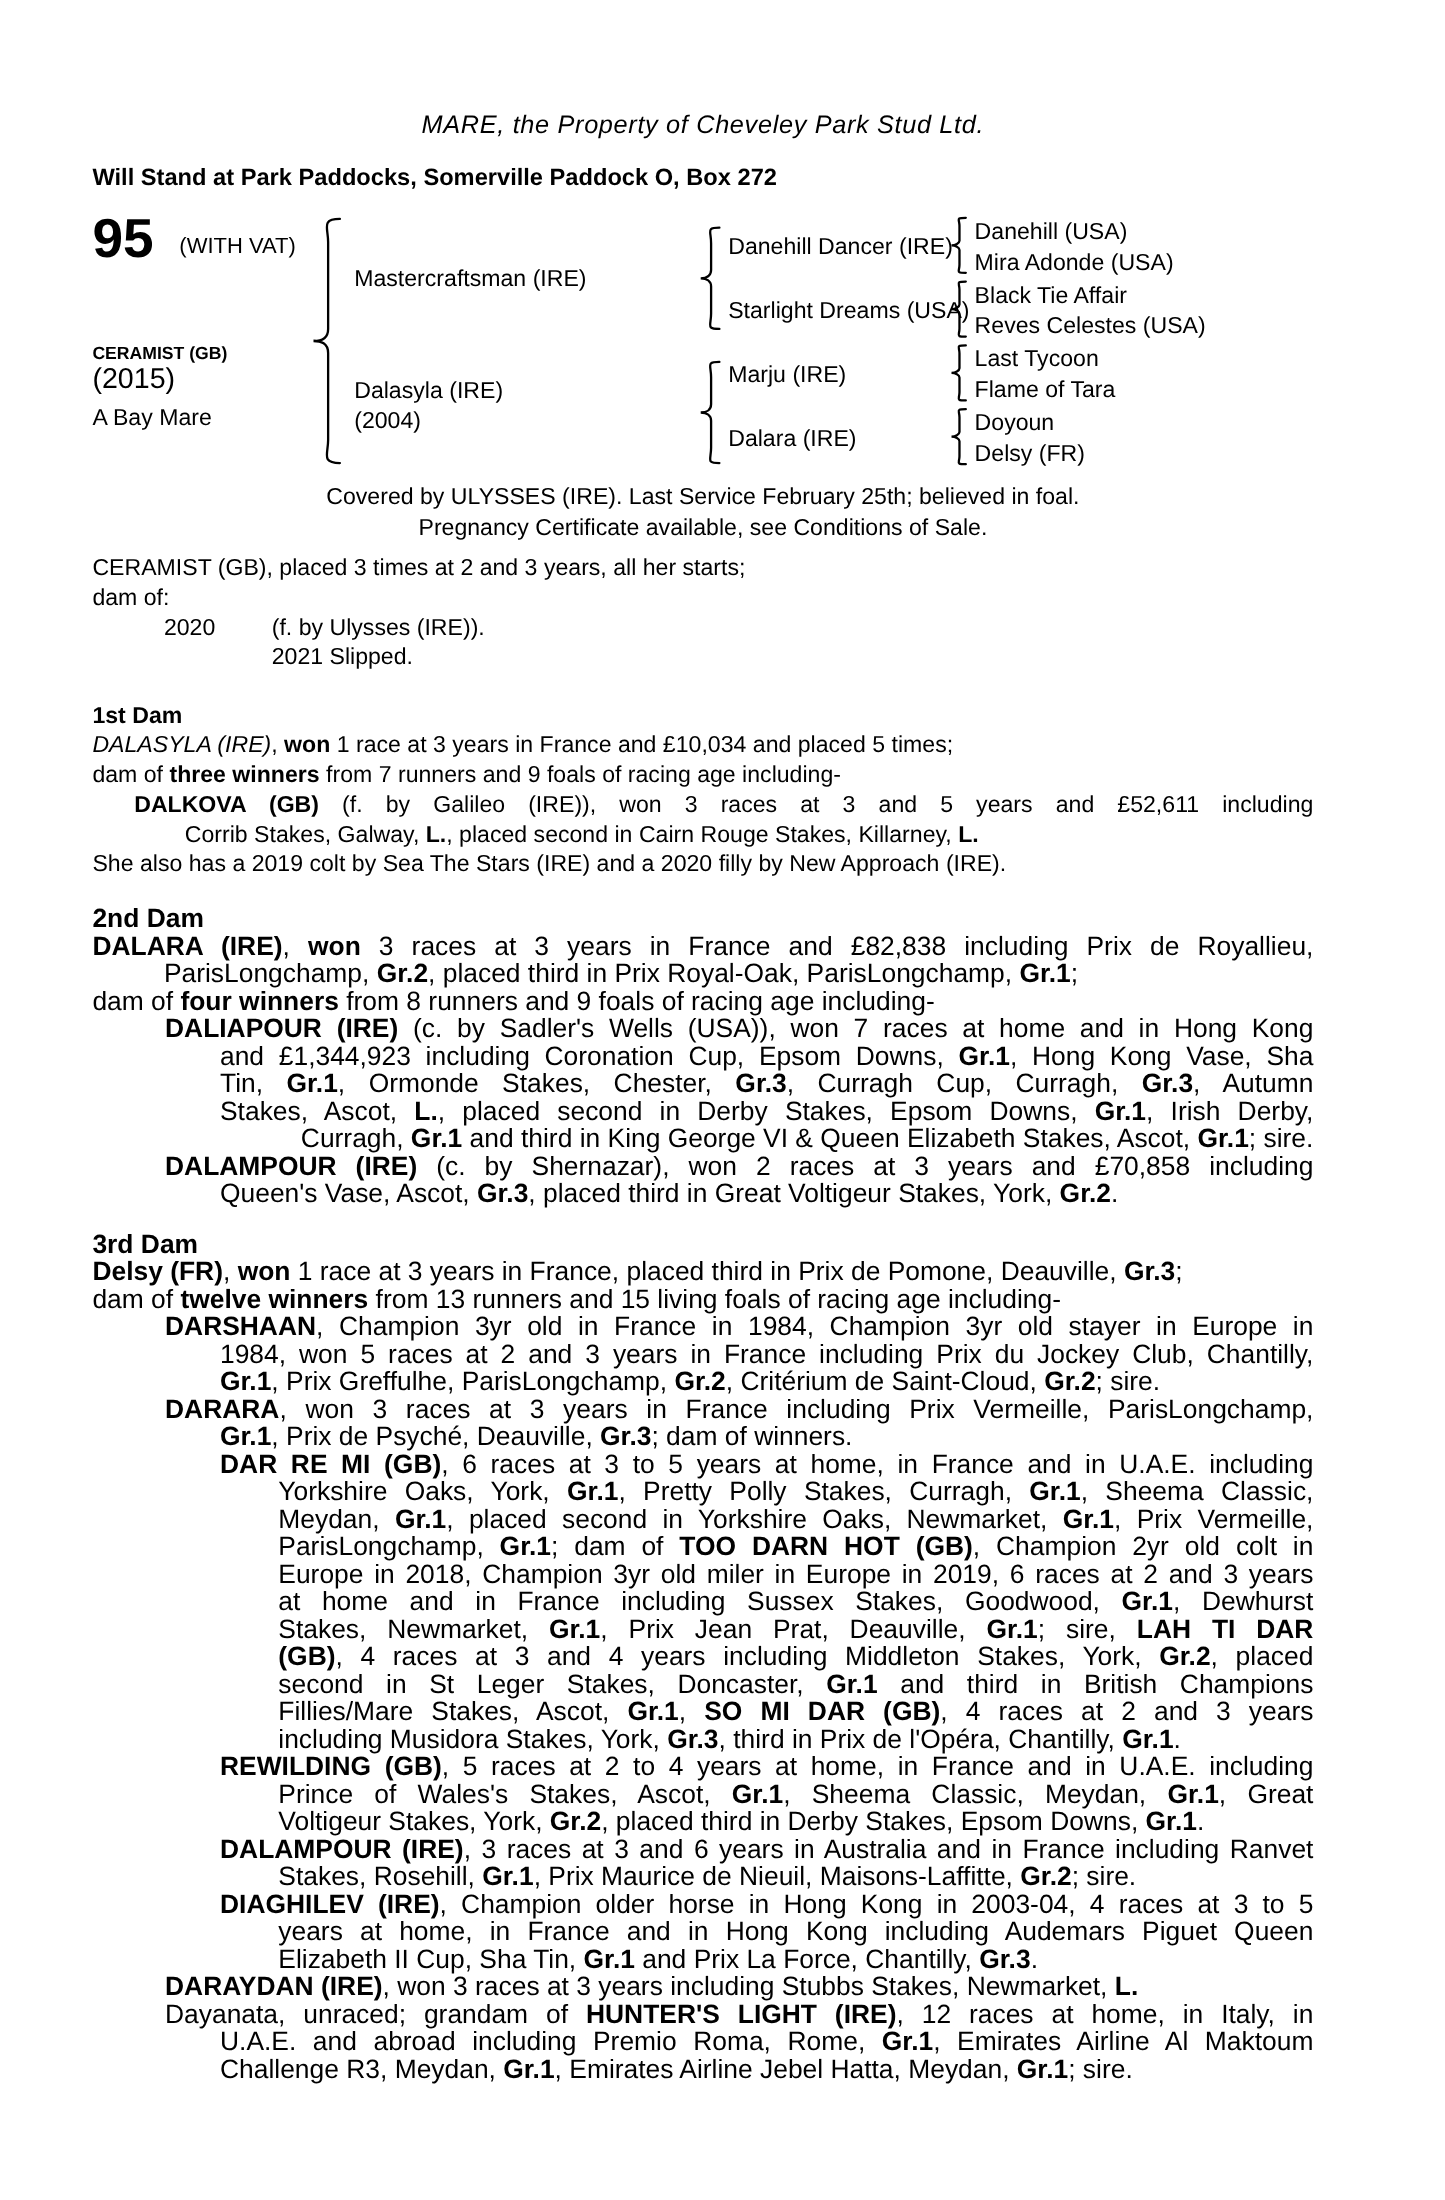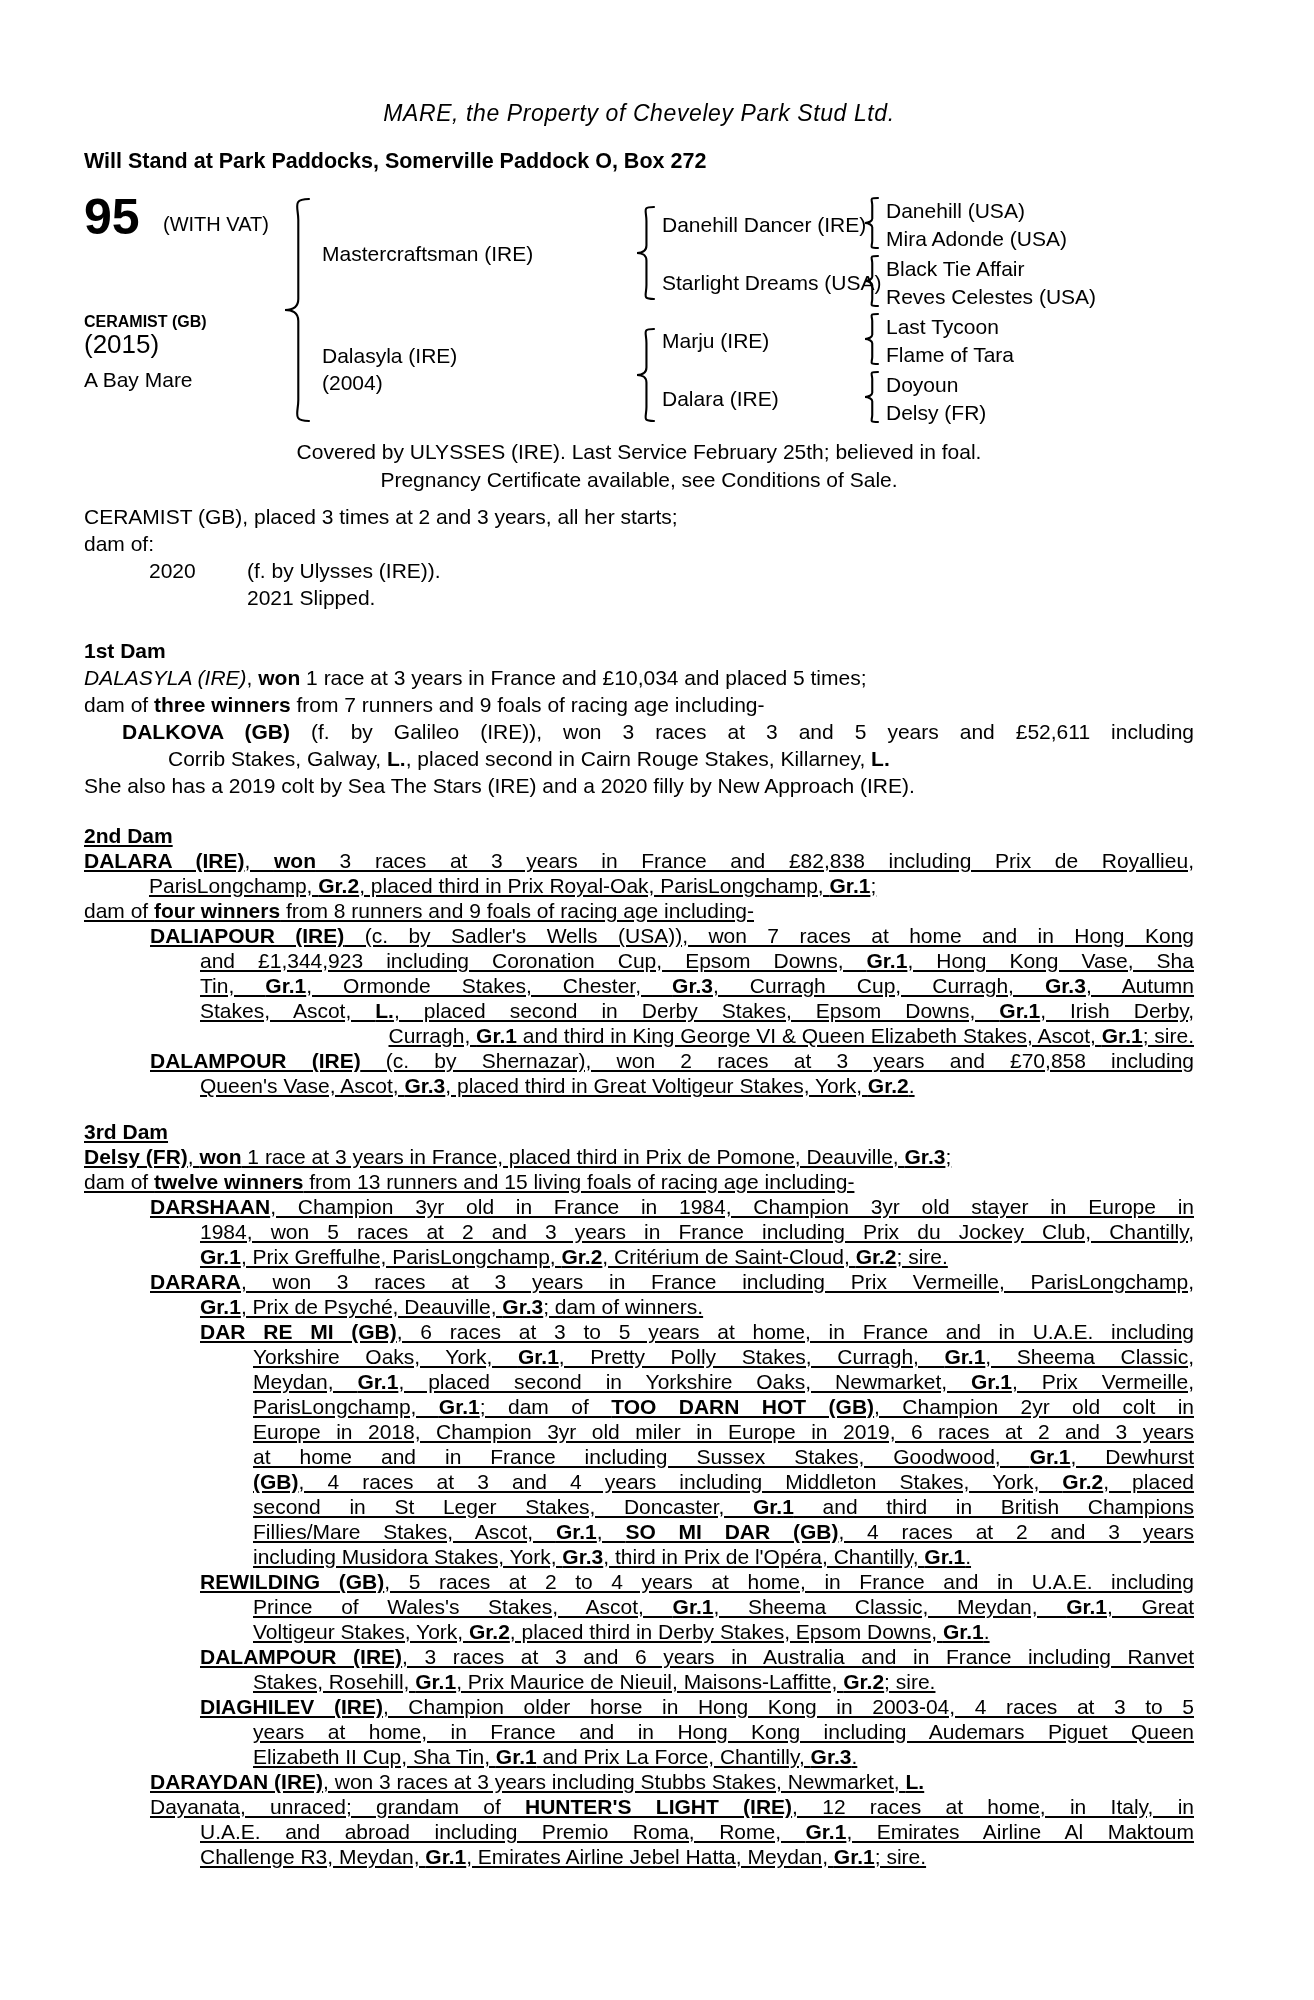--- a/index.html
+++ b/index.html
@@ -38,21 +38,21 @@
   .g3-4{left:886px;top:316px;}
   .g3-5{left:886px;top:344px;}
   .g3-6{left:886px;top:374px;}
   .g3-7{left:886px;top:402px;}
   svg.brace{position:absolute;overflow:visible;}
   
   .covering{left:84px;top:438px;width:1110px;text-align:center;font-size:21px;line-height:28px;}
   
   .flow{left:84px;top:503px;width:1110px;}
   .loose{font-size:21px;line-height:27px;}
-  .dense{font-size:21px;line-height:25px;text-decoration:underline;}
+  .dense{font-size:24px;line-height:25px;}
   .line{white-space:normal;}
   .just{text-align:justify;text-align-last:justify;}
   .sec-head{font-weight:bold;}
   .gap1{margin-top:26px;}
   .gap2{margin-top:24px;}
   .gap3{margin-top:21px;}
   .produce-year{display:inline-block;margin-left:65px;width:98px;}
   b{font-weight:bold;}
   i{font-style:italic;}
 </style>
@@ -156,20 +156,21 @@
         <div class="line just" style="padding-left: 116px;">1984, won 5 races at 2 and 3 years in France including Prix du Jockey Club, Chantilly,</div>
         <div class="line" style="padding-left: 116px;"><b>Gr.1</b>, Prix Greffulhe, ParisLongchamp, <b>Gr.2</b>, Critérium de Saint-Cloud, <b>Gr.2</b>; sire.</div>
         <div class="line just" style="padding-left: 66px;"><b>DARARA</b>, won 3 races at 3 years in France including Prix Vermeille, ParisLongchamp,</div>
         <div class="line" style="padding-left: 116px;"><b>Gr.1</b>, Prix de Psyché, Deauville, <b>Gr.3</b>; dam of winners.</div>
         <div class="line just" style="padding-left: 116px;"><b>DAR RE MI (GB)</b>, 6 races at 3 to 5 years at home, in France and in U.A.E. including</div>
         <div class="line just" style="padding-left: 169px;">Yorkshire Oaks, York, <b>Gr.1</b>, Pretty Polly Stakes, Curragh, <b>Gr.1</b>, Sheema Classic,</div>
         <div class="line just" style="padding-left: 169px;">Meydan, <b>Gr.1</b>, placed second in Yorkshire Oaks, Newmarket, <b>Gr.1</b>, Prix Vermeille,</div>
         <div class="line just" style="padding-left: 169px;">ParisLongchamp, <b>Gr.1</b>; dam of <b>TOO DARN HOT (GB)</b>, Champion 2yr old colt in</div>
         <div class="line just" style="padding-left: 169px;">Europe in 2018, Champion 3yr old miler in Europe in 2019, 6 races at 2 and 3 years</div>
         <div class="line just" style="padding-left: 169px;">at home and in France including Sussex Stakes, Goodwood, <b>Gr.1</b>, Dewhurst</div>
+        <div class="line just" style="padding-left: 169px;">Stakes, Newmarket, <b>Gr.1</b>, Prix Jean Prat, Deauville, <b>Gr.1</b>; sire, <b>LAH TI DAR</b></div>
         <div class="line just" style="padding-left: 169px;"><b>(GB)</b>, 4 races at 3 and 4 years including Middleton Stakes, York, <b>Gr.2</b>, placed</div>
         <div class="line just" style="padding-left: 169px;">second in St Leger Stakes, Doncaster, <b>Gr.1</b> and third in British Champions</div>
         <div class="line just" style="padding-left: 169px;">Fillies/Mare Stakes, Ascot, <b>Gr.1</b>, <b>SO MI DAR (GB)</b>, 4 races at 2 and 3 years</div>
         <div class="line" style="padding-left: 169px;">including Musidora Stakes, York, <b>Gr.3</b>, third in Prix de l'Opéra, Chantilly, <b>Gr.1</b>.</div>
         <div class="line just" style="padding-left: 116px;"><b>REWILDING (GB)</b>, 5 races at 2 to 4 years at home, in France and in U.A.E. including</div>
         <div class="line just" style="padding-left: 169px;">Prince of Wales's Stakes, Ascot, <b>Gr.1</b>, Sheema Classic, Meydan, <b>Gr.1</b>, Great</div>
         <div class="line" style="padding-left: 169px;">Voltigeur Stakes, York, <b>Gr.2</b>, placed third in Derby Stakes, Epsom Downs, <b>Gr.1</b>.</div>
         <div class="line just" style="padding-left: 116px;"><b>DALAMPOUR (IRE)</b>, 3 races at 3 and 6 years in Australia and in France including Ranvet</div>
         <div class="line" style="padding-left: 169px;">Stakes, Rosehill, <b>Gr.1</b>, Prix Maurice de Nieuil, Maisons-Laffitte, <b>Gr.2</b>; sire.</div>
         <div class="line just" style="padding-left: 116px;"><b>DIAGHILEV (IRE)</b>, Champion older horse in Hong Kong in 2003-04, 4 races at 3 to 5</div>

